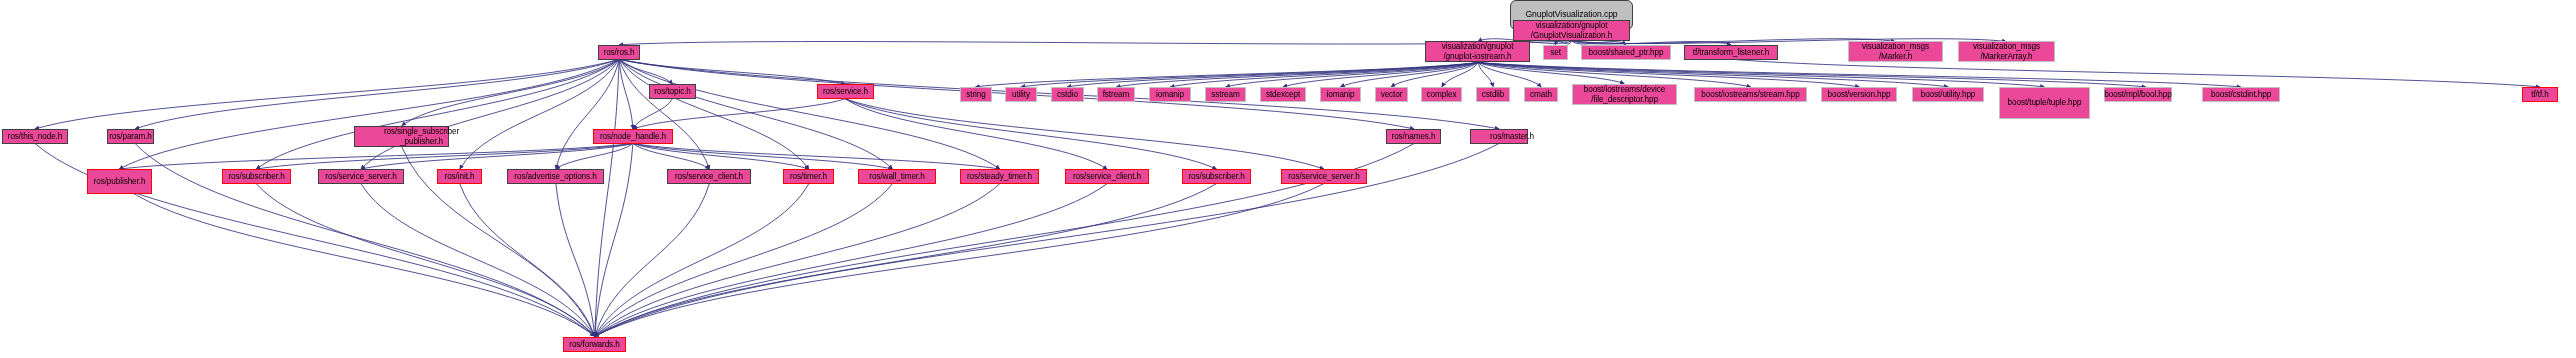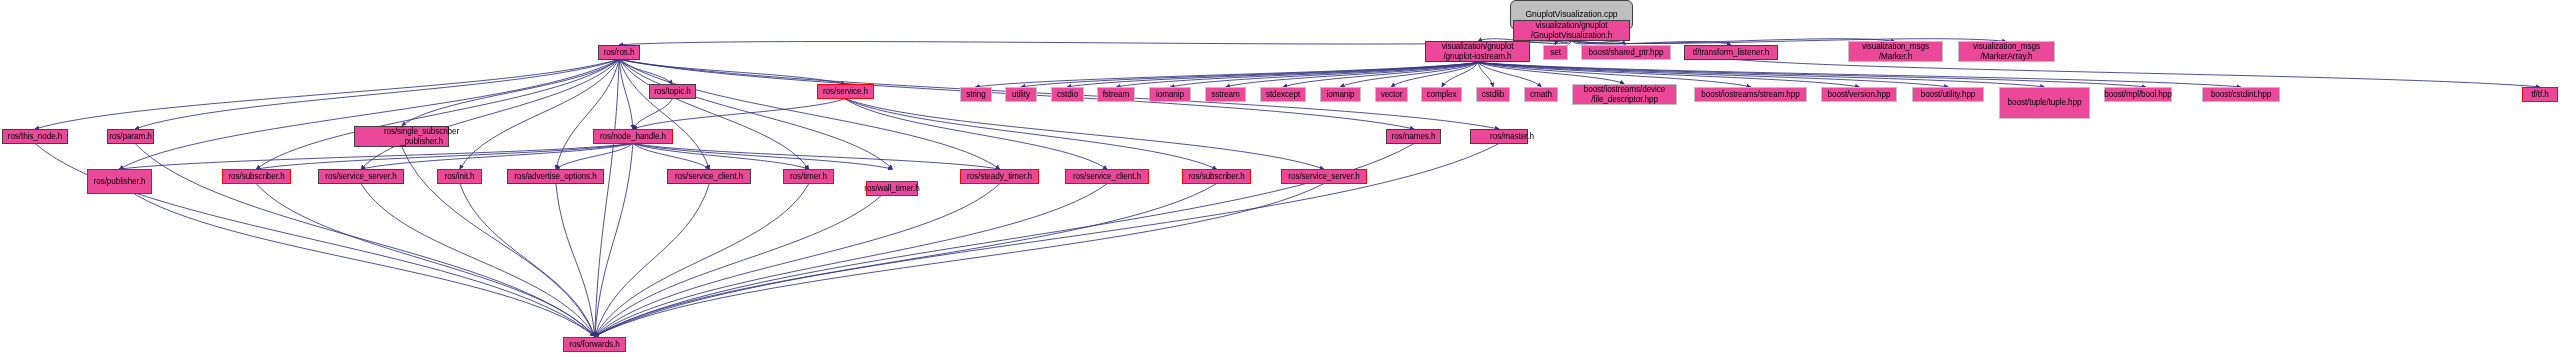--- a/index.html
+++ b/index.html
@@ -187,21 +187,21 @@
       <div class="node red" style="left: 593px; top: 129px; width: 80px; height: 14.5px;">ros/node_handle.h</div>
       <div class="node dark" style="left: 1386px; top: 129px; width: 55px; height: 14.5px;">ros/names.h</div>
       <div class="node dark" style="left: 1470px; top: 129px; width: 58px; height: 14.5px; padding-left: 28px;">ros/master.h</div>
       <div class="node red" style="left: 87px; top: 169px; width: 65px; height: 25px;">ros/publisher.h</div>
       <div class="node red" style="left: 222px; top: 169px; width: 69px; height: 14.5px;">ros/subscriber.h</div>
       <div class="node dark" style="left: 318px; top: 169px; width: 86px; height: 14.5px;">ros/service_server.h</div>
       <div class="node red" style="left: 437px; top: 169px; width: 45px; height: 14.5px;">ros/init.h</div>
       <div class="node dark" style="left: 507px; top: 169px; width: 97px; height: 14.5px;">ros/advertise_options.h</div>
       <div class="node dark" style="left: 667px; top: 169px; width: 84px; height: 14.5px;">ros/service_client.h</div>
       <div class="node red" style="left: 783px; top: 169px; width: 51px; height: 14.5px;">ros/timer.h</div>
-      <div class="node red" style="left: 858px; top: 181px; width: 52px; height: 14.5px; margin-left: 8px;">ros/wall_timer.h</div>
+      <div class="node red" style="left: 858px; top: 169px; width: 78px; height: 14.5px;">ros/wall_timer.h</div>
       <div class="node red" style="left: 960px; top: 169px; width: 79px; height: 14.5px;">ros/steady_timer.h</div>
       <div class="node red" style="left: 1065px; top: 169px; width: 84px; height: 14.5px;">ros/service_client.h</div>
       <div class="node red" style="left: 1182px; top: 169px; width: 69px; height: 14.5px;">ros/subscriber.h</div>
       <div class="node red" style="left: 1281px; top: 169px; width: 86px; height: 14.5px;">ros/service_server.h</div>
       <div class="node red" style="left: 563px; top: 337px; width: 63px; height: 14.5px;">ros/forwards.h</div>
     </div>
 </div>
 
 
 </body></html>

